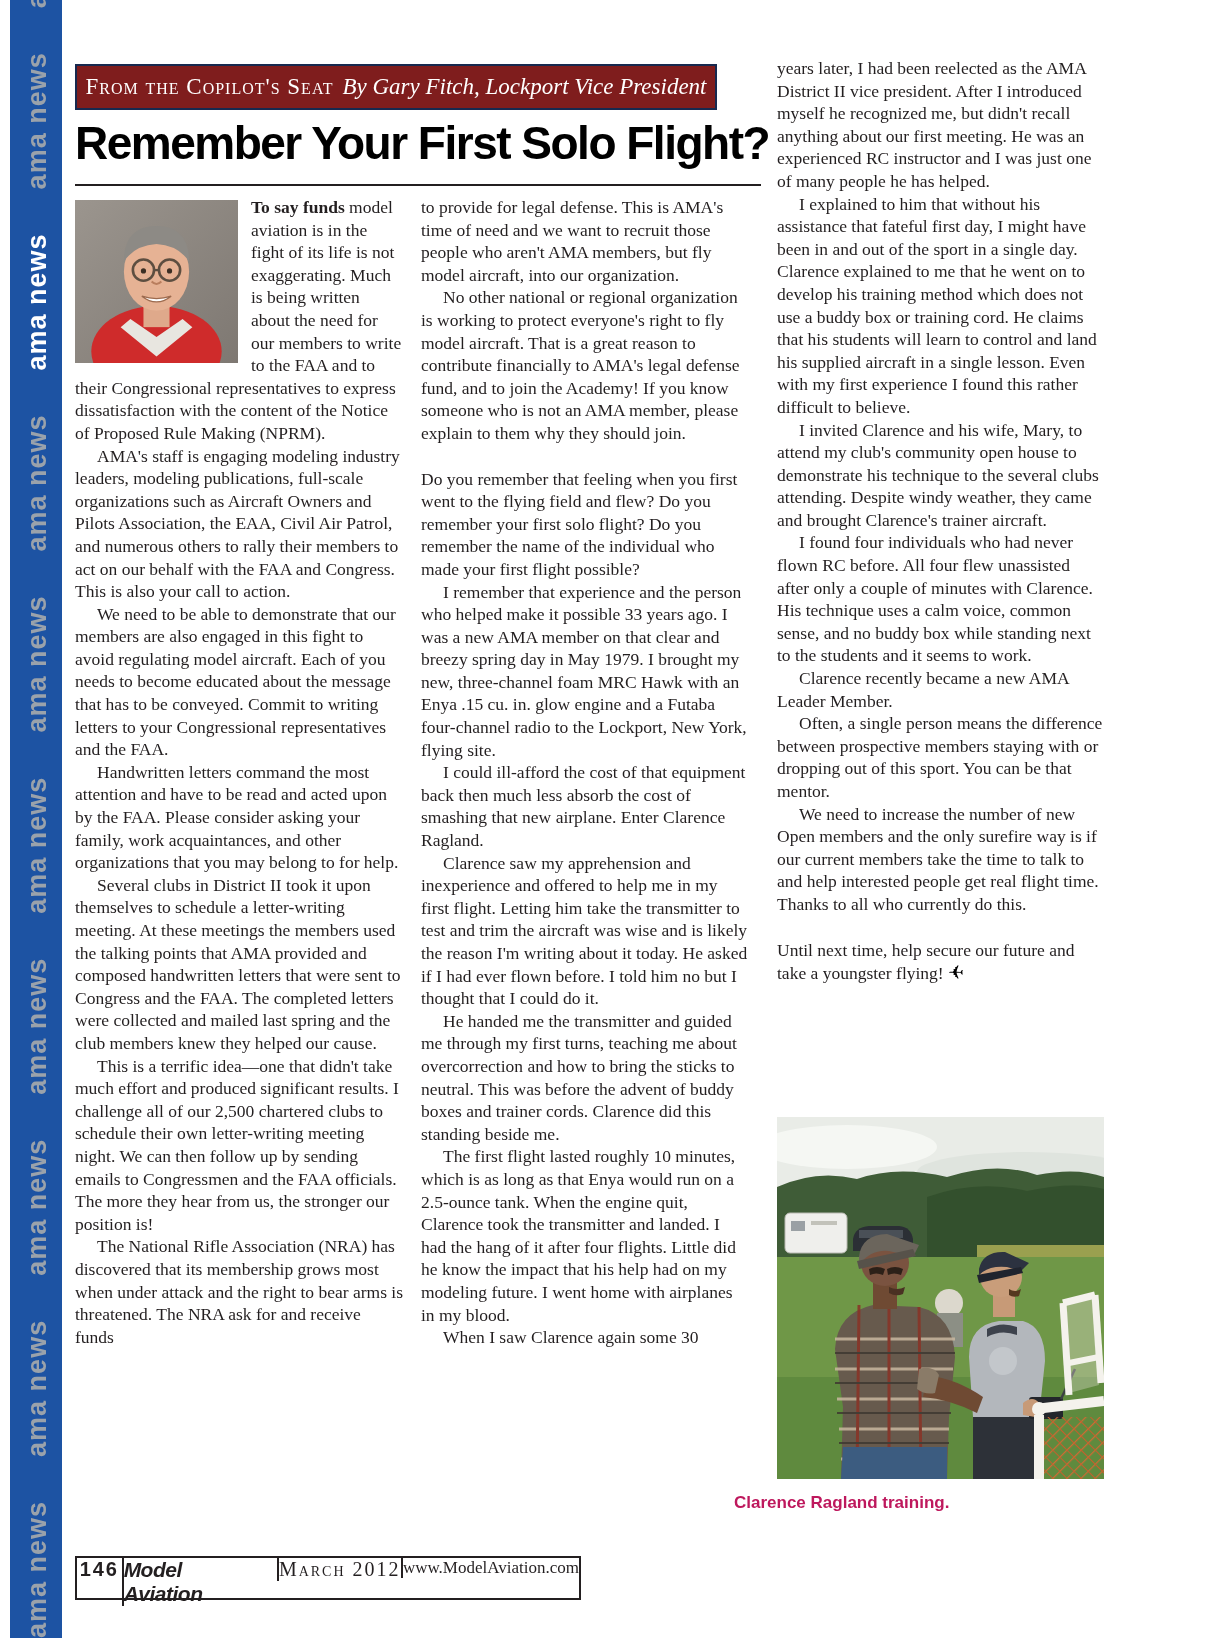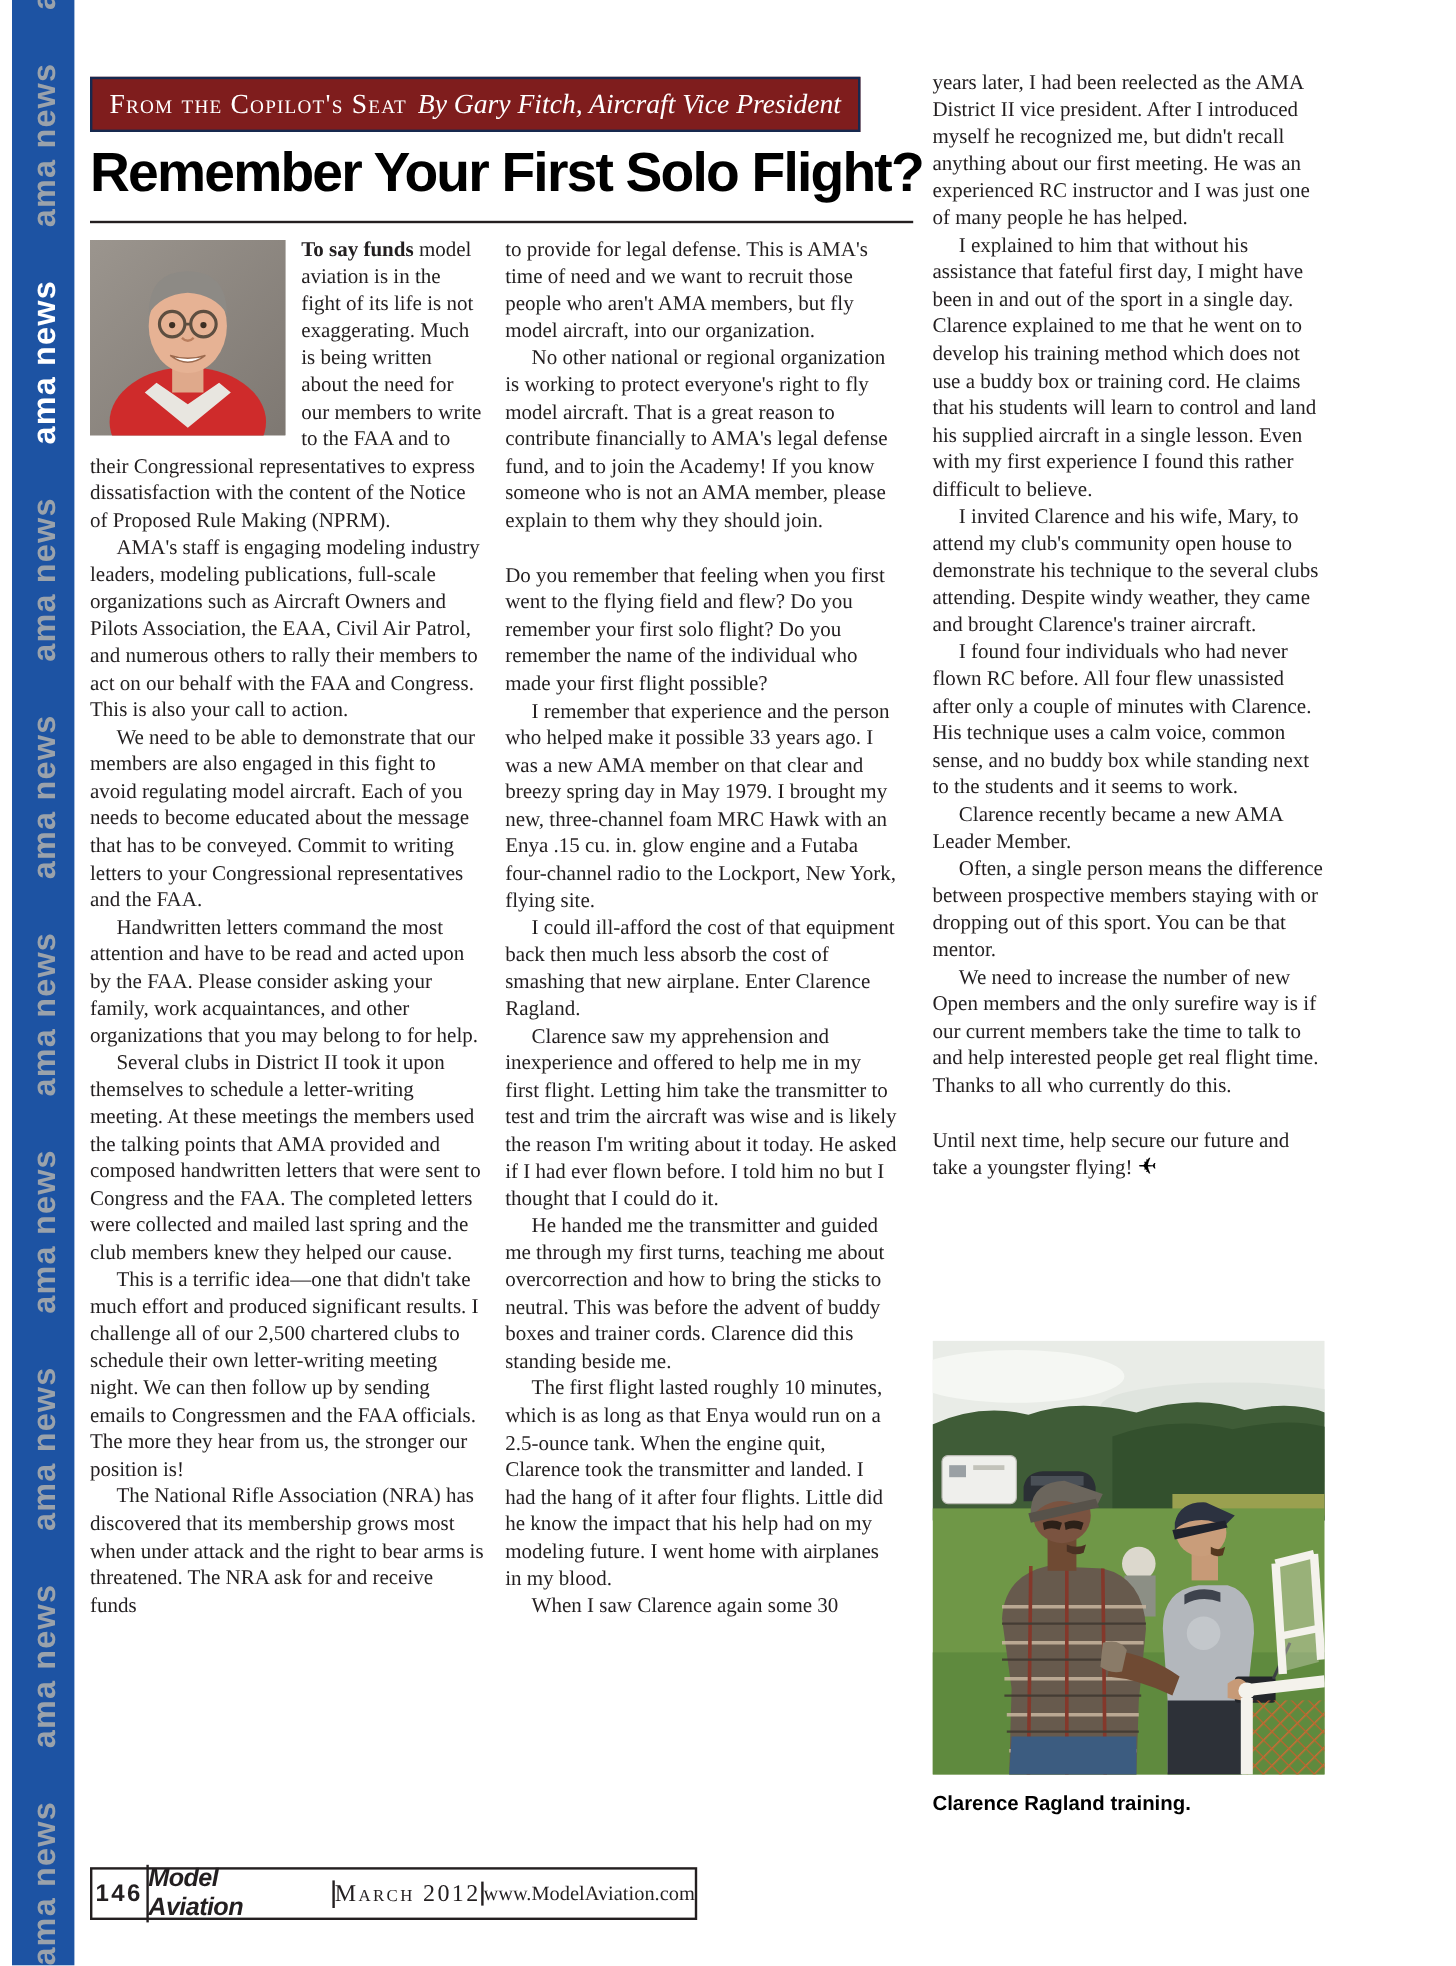--- a/index.html
+++ b/index.html
@@ -48,47 +48,47 @@
     float:left;width:163px;height:163px;margin:4px 13px 4px 0;
   }
   .author-photo svg{display:block;width:100%;height:100%;}
   .dingbat{font-family:"DejaVu Sans", sans-serif;font-size:19px;color:#000;display:inline-block;transform:scaleX(-1);}
   
   .field-photo{
     position:absolute;left:777px;top:1117px;width:327px;height:362px;overflow:hidden;
   }
   .field-photo svg{display:block;width:100%;height:100%;}
   .field-caption{
-    position:absolute;left:777px;top:1493px;width:327px;
+    position:absolute;left:734px;top:1493px;width:327px;
     font-family:"Liberation Sans", sans-serif;font-weight:bold;
-    font-size:17px;color:#000000;
+    font-size:17px;color:#be185d;
   }
   
   .footer{
     position:absolute;left:75px;top:1556px;width:506px;height:44px;
-    border:2px solid #231f20;box-sizing:border-box;display:flex;align-items:center;
+    border:2px solid #231f20;box-sizing:border-box;display:flex;align-items:flex-start;
   }
   .footer .cell{display:flex;align-items:center;justify-content:center;box-sizing:border-box;}
   .footer .cell + .cell{border-left:2px solid #231f20;}
   .f-page{width:54px;font-family:"Liberation Sans", sans-serif;font-weight:bold;font-size:20px;letter-spacing:2px;}
   .f-mag{width:158px;font-family:Liberation Sans, sans-serif;font-weight:bold;font-style:italic;font-size:21px;letter-spacing:-0.5px;}
   .f-date{width:150px;font-variant:small-caps;font-size:20px;letter-spacing:2px;margin-left:24px;}
   .f-url{flex:1;font-size:17px;}
 </style>
 </head>
 <body>
 
 <div class="side-bar"></div>
 <div class="side-rotated">
   <span>ama news</span><span>ama news</span><span>ama news</span><span>ama news</span><span>ama news</span><span>ama news</span><span>ama news</span><span class="hl">ama news</span><span>ama news</span><span>ama news</span>
 </div>
 
 <div class="banner">
   <span class="sc">From the Copilot's Seat</span>
-  <span class="by">By Gary Fitch, Aircraft Vice President</span>
+  <span class="by">By Gary Fitch, Lockport Vice President</span>
 </div>
 
 <div class="headline">Remember Your First Solo Flight?</div>
 <div class="head-rule"></div>
 
 <div class="col col1">
   <div class="author-photo">
     <svg viewBox="0 0 100 100" preserveAspectRatio="none">
       <rect width="100" height="100" fill="#8e8881"></rect>
       <rect width="100" height="100" fill="url(#gshade)"></rect>

